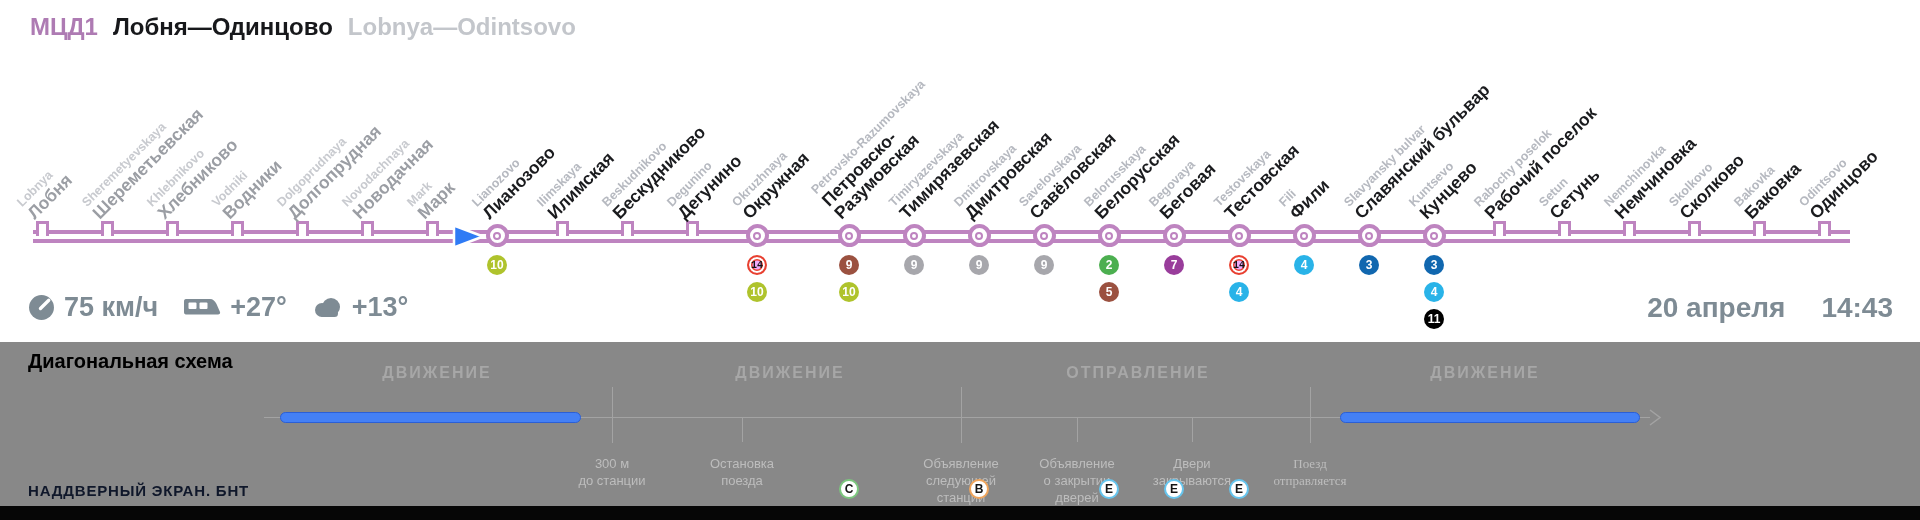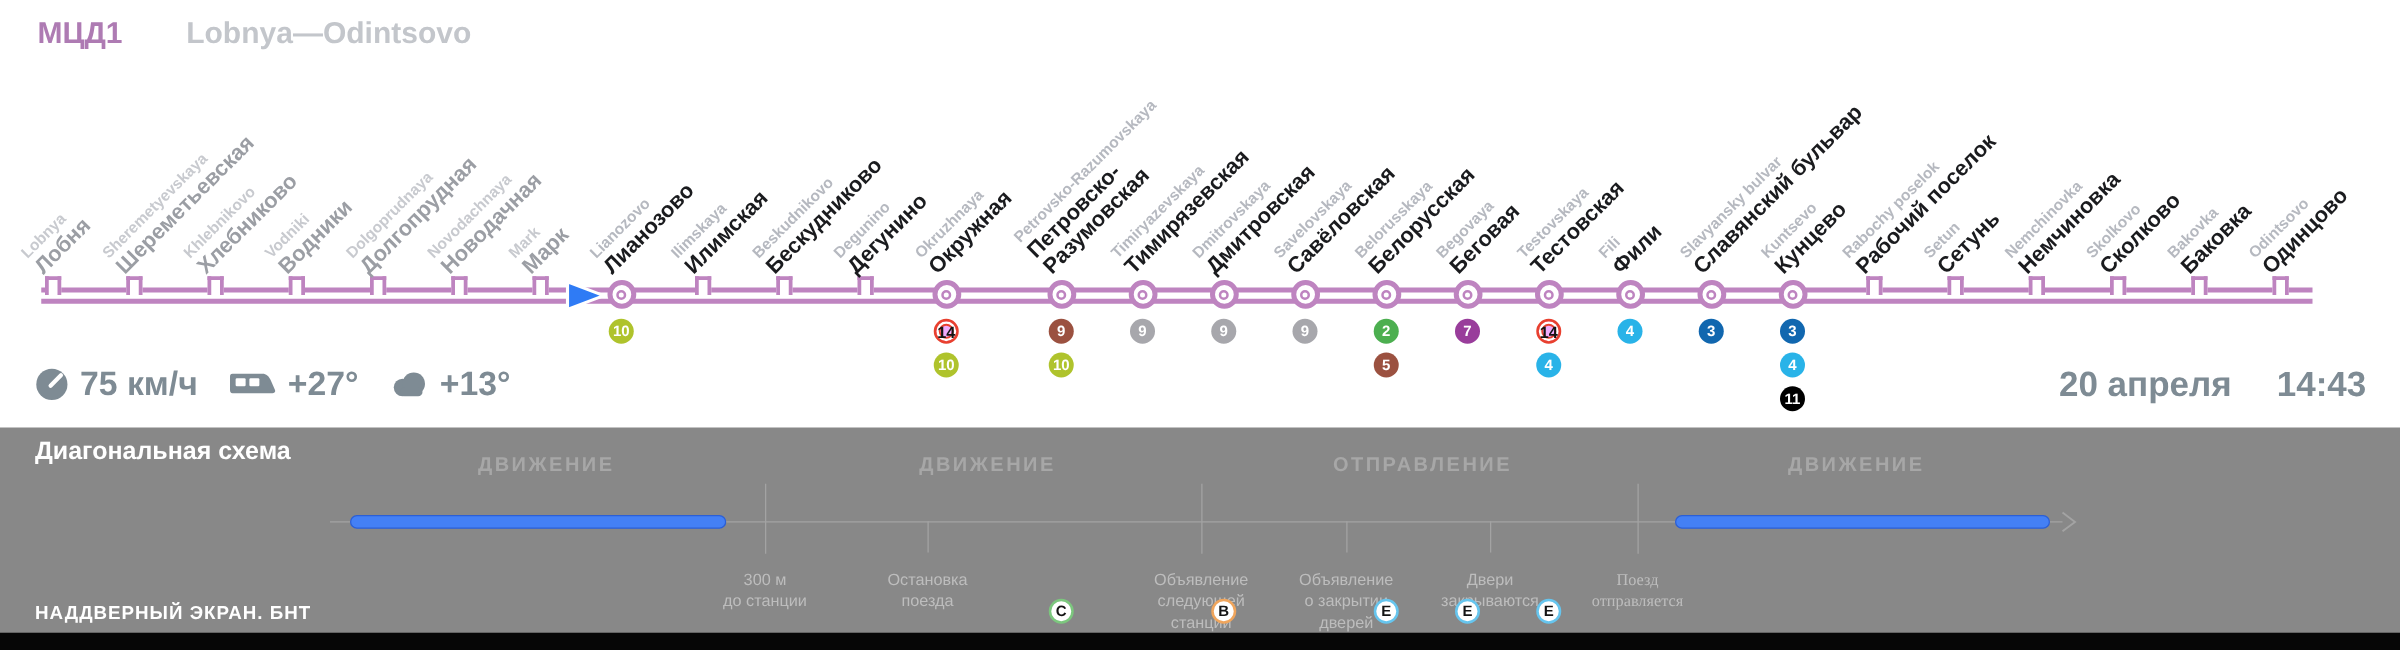--- a/index.html
+++ b/index.html
@@ -4,21 +4,21 @@
 <style>
   html,body{margin:0;padding:0;background:#fff;}
   .screen{position:relative;width:1920px;height:520px;background:#ffffff;overflow:hidden;
           font-family:"Liberation Sans",sans-serif;}
 
   
   .header{position:absolute;left:30px;top:13px;display:flex;gap:15px;align-items:baseline;
           font-size:24px;font-weight:bold;line-height:28px;white-space:nowrap;}
   .hdr-badge{color:var(--brand);}
   .hdr-ru{color:#17181B;}
-  .hdr-en{color:#C3C6CB;margin-left:36px;}
+  .hdr-en{color:#C3C6CB;}
 
   
   .line{position:absolute;left:33px;top:230px;width:1817px;height:13px;box-sizing:border-box;
         border-top:4px solid var(--line);border-bottom:4px solid var(--line);background:#fff;z-index:1;}
   .bump{position:absolute;top:221px;width:13px;height:15px;box-sizing:border-box;background:#fff;
         border:3px solid var(--line);border-bottom:none;z-index:2;}
   .ring{position:absolute;top:224px;width:23px;height:23px;box-sizing:border-box;border-radius:50%;
         border:4.5px solid var(--line);background:#fff;z-index:3;display:flex;align-items:center;justify-content:center;}
   .ring-dot{width:8px;height:8px;box-sizing:border-box;border:2.5px solid var(--line);border-radius:50%;background:#fff;}
   .train-arrow{position:absolute;left:452px;top:223px;z-index:5;}
@@ -30,34 +30,34 @@
   .st-ru{font-size:17.5px;font-weight:bold;color:#1A1B1E;white-space:pre-line;}
   .st-label.passed .st-ru{color:#9B9EA4;}
   .st-label.passed .st-en{color:#C8CACF;}
 
   
   .badges{position:absolute;top:255px;width:20px;display:flex;flex-direction:column;gap:7px;
           align-items:center;z-index:4;}
   .badge{width:20px;height:20px;border-radius:50%;box-sizing:border-box;flex:none;
          display:flex;align-items:center;justify-content:center;font-size:12px;font-weight:bold;color:#fff;}
   .badge.ring{background:#fff;color:#141414;border:2.5px solid;}
-  .badge.mcc{background:#f0abfc;color:#141414;border:2px solid;font-size:13px;}
+  .badge.mcc{background:#f0abfc;color:#141414;border:2px solid;font-size:10px;font-family:Liberation Mono, monospace;}
 
   
   .status{position:absolute;top:292px;left:28px;display:flex;align-items:center;gap:26px;
           color:var(--status);font-weight:bold;font-size:27px;}
   .status .item{display:flex;align-items:center;gap:9px;}
   .datetime{position:absolute;top:292px;right:27px;display:flex;gap:36px;color:var(--status);
             font-weight:bold;font-size:28px;}
 
   
   .panel{position:absolute;left:0;top:342px;width:1920px;height:164px;background:var(--panel);}
-  .panel-title{position:absolute;left:28px;top:8px;font-size:20px;font-weight:bold;color:#ffffff;}
+  .panel-title{position:absolute;left:28px;top:8px;font-size:20px;font-weight:bold;color:#000000;}
   .panel-footer{position:absolute;left:28px;top:140px;font-size:15px;font-weight:bold;
-                color:#ffffff;letter-spacing:0.8px;}
+                color:#0f172a;letter-spacing:0.8px;}
   .tl-line{position:absolute;left:264px;top:75px;width:1386px;height:1px;background:var(--tl);}
   .tl-arrow{position:absolute;left:1648px;top:66px;}
   .tl-arrow polyline{stroke:var(--tl);}
   .phase{position:absolute;top:22px;width:240px;margin-left:-120px;text-align:center;
          font-size:16px;font-weight:bold;letter-spacing:2px;color:#A7A7A7;}
   .tl-bar{position:absolute;top:70px;height:11px;box-sizing:border-box;border-radius:6px;
           background:var(--bar);border:1px solid #2B5FD6;}
   .tick{position:absolute;width:1px;background:var(--tl);}
   .tick.tall{top:45px;height:56px;}
   .tick.short{top:75px;height:25px;}
@@ -65,20 +65,21 @@
               font-size:13px;color:#BDBDBD;line-height:1.3;white-space:pre-line;}
   .black-strip{position:absolute;left:0;top:506px;width:1920px;height:14px;background:#060606;}
 </style>
 </head>
 <body>
 
 <div class="screen" style="--line: #BE84C0; --brand: #AE7BB3; --status: #7E8B94; --panel: #888888; --tl: #A3A3A3; --bar: #4480F5; --arrow: #2F7BF5;">
 
   <div class="header">
     <span class="hdr-badge">МЦД1</span>
+    <span class="hdr-ru">Лобня—Одинцово</span>
     <span class="hdr-en">Lobnya—Odintsovo</span>
   </div>
 
   <div>
     <div class="line"></div>
     <svg class="train-arrow" width="34" height="27" viewBox="0 0 34 27">
       <polygon points="2,2.5 31,13.5 2,24.5" fill="var(--arrow)" stroke="#fff" stroke-width="2.5" stroke-linejoin="round"></polygon>
     </svg>
   <div class="bump" style="left: 35.5px;"></div>
       <div class="st-label passed" style="left: 37px;">

